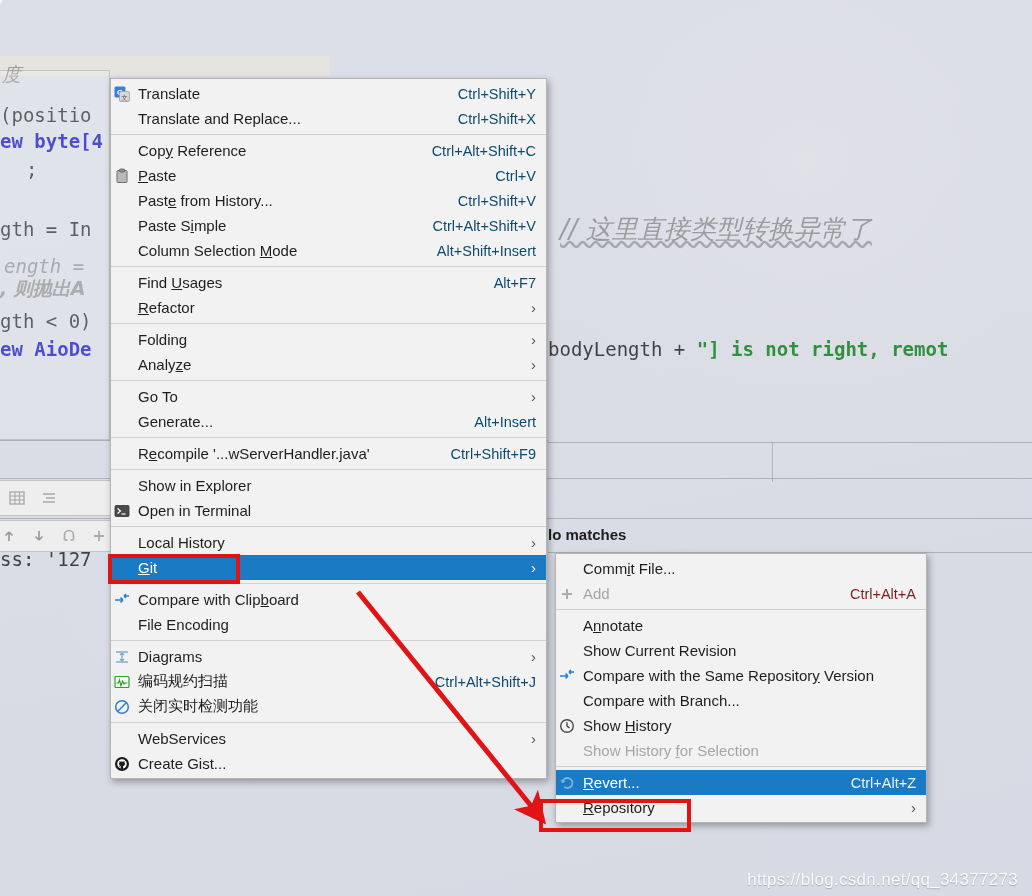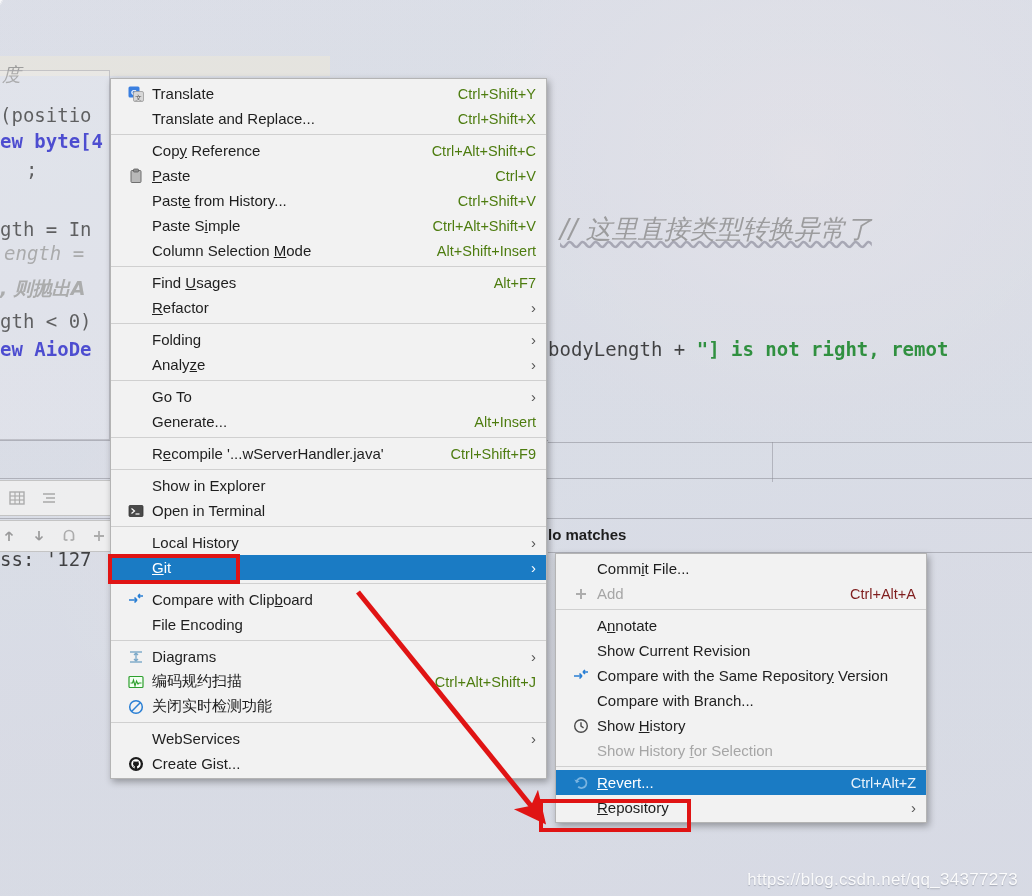--- a/index.html
+++ b/index.html
@@ -95,35 +95,35 @@
     background: #f2f2f2;
     border: 1px solid #b4b4b4;
     box-shadow: 2px 3px 7px rgba(0,0,0,0.32);
     padding: 2px 0;
     z-index: 40;
   }
   .menu-item {
     position: relative;
     display: flex; align-items: center;
     height: 25px;
-    padding: 0 10px 0 14px;
+    padding: 0 10px 0 0;
     font-size: 15px;
     color: #1e1e1e;
     cursor: default;
     white-space: nowrap;
   }
   .menu-item .ico {
     width: 22px; min-width: 22px; height: 18px;
     display: flex; align-items: center; justify-content: center;
     margin-right: 5px;
   }
   .menu-item .lbl { flex: 1 1 auto; }
   .menu-item .acc {
     margin-left: 26px;
-    color: #4d7c0f;
+    color: #0c4a6e;
     font-size: 14.5px;
   }
   .menu-item .arrow {
     margin-left: 20px;
     color: #555;
     font-size: 15px;
     line-height: 1;
   }
   .menu-item.sel { background: #1a7bc4; color: #ffffff; }
   .menu-item.sel .acc { color: #e8f2fb; }
@@ -172,21 +172,21 @@
   <div class="bg-photo"></div>
   <div class="bg-editor"></div>
   <div class="top-strip"></div>
 
   <div id="code-layer">
       <div class="code-line" style="left: 2px; top: 62px;"><span class="cmt-cn">度</span></div>
       <div class="code-line" style="left: 0px; top: 104px;">(positio</div>
       <div class="code-line" style="left: 0px; top: 130px;"><span class="kw">ew byte[4</span></div>
       <div class="code-line" style="left: 26px; top: 158px;">;</div>
       <div class="code-line" style="left: 0px; top: 218px;">gth = In</div>
-      <div class="code-line" style="left: 4px; top: 242px;"><span class="cmt">ength =</span></div>
+      <div class="code-line" style="left: 4px; top: 255px;"><span class="cmt">ength =</span></div>
       <div class="code-line" style="left: 0px; top: 276px; font-weight: bold;"><span class="cmt-cn">, 则抛出A</span></div>
       <div class="code-line" style="left: 0px; top: 310px;">gth &lt; 0)</div>
       <div class="code-line" style="left: 0px; top: 338px;"><span class="kw">ew AioDe</span></div>
       <div class="code-line" style="left: 560px; top: 212px; font-size: 26px;"><span class="cmt-cn wavy">// 这里直接类型转换异常了</span></div>
       <div class="code-line" style="left: 548px; top: 338px;">bodyLength + <span class="str">"] is not right, remot</span></div>
       <div class="code-line" style="left: 0px; top: 548px;">ss: '127</div>
     </div>
 
   <div class="panel-frag" style="left:-2px; top:70px; width:112px; height:370px; background:rgba(255,255,255,0.16); border-color:rgba(150,150,160,0.45);"></div>
   <div class="hline" style="left:0; top:440px; width:548px;"></div>

